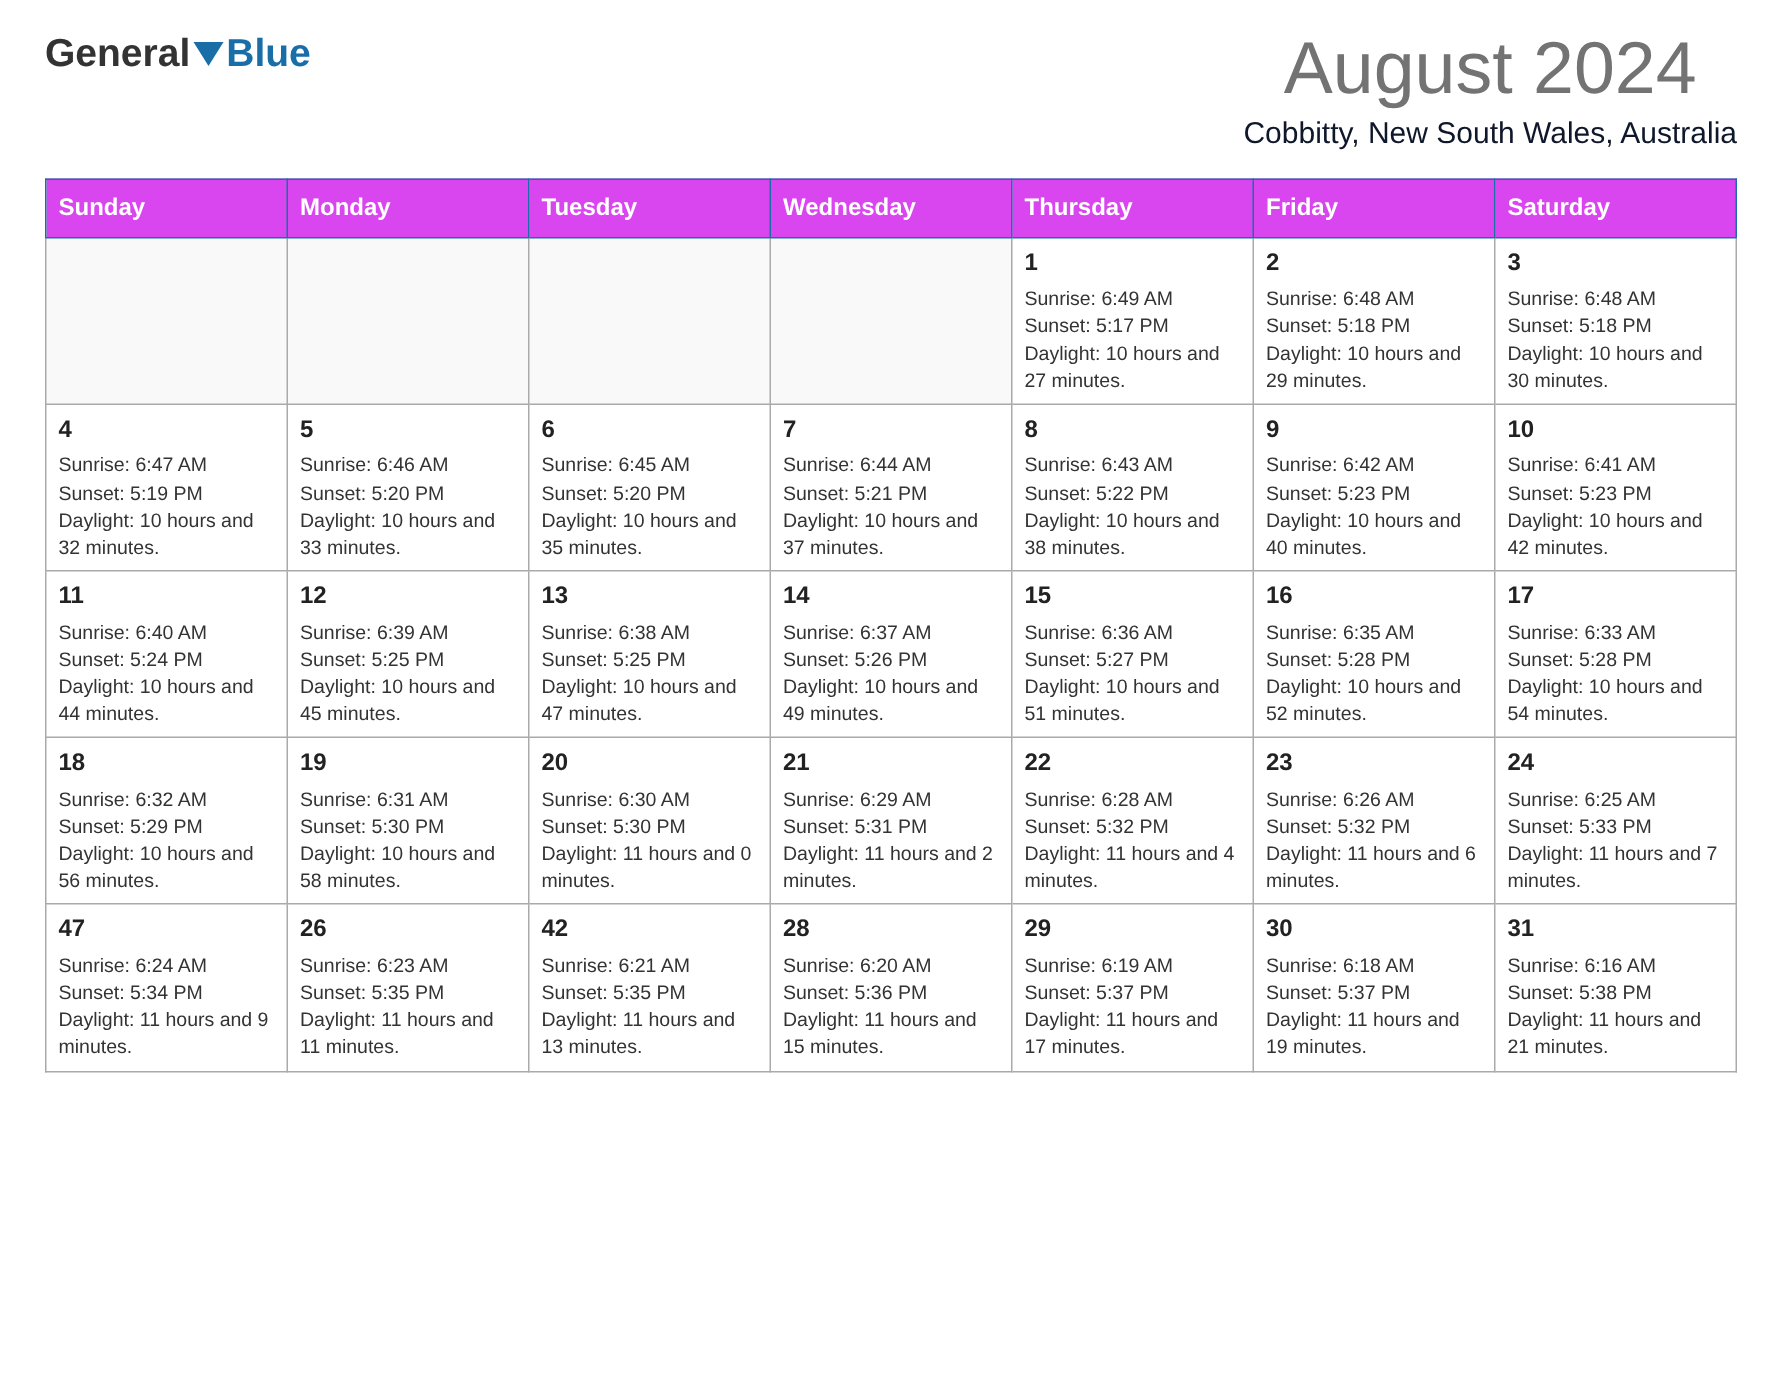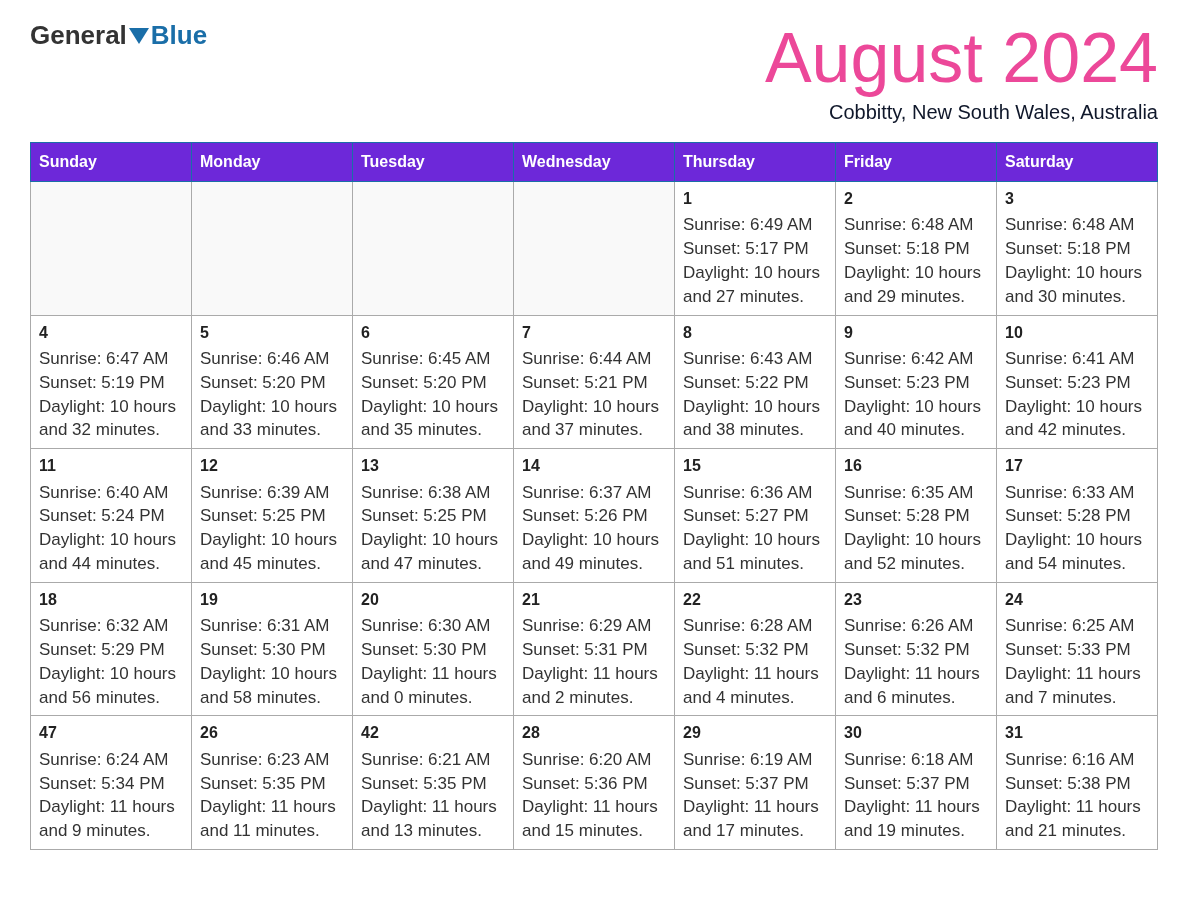--- a/index.html
+++ b/index.html
@@ -43,37 +43,38 @@
     }
     .logo-blue {
       color: #1a6ea8;
       font-size: 26px;
       font-weight: bold;
     }
     .title-area {
       text-align: right;
     }
     .month-title {
-      font-size: 70px;
+      font-size: 49px;
       font-weight: 300;
-      color: #ec4899;
+      color: #737373;
       line-height: 1.1;
+      text-align: center;
     }
     .location-subtitle {
       font-size: 20px;
       color: #0f172a;
       margin-top: 4px;
     }
     .calendar-table {
       width: 100%;
       border-collapse: collapse;
       border: 1px solid #aaa;
     }
     .calendar-table th {
-      background-color: #6d28d9;
+      background-color: #d946ef;
       color: #ffffff;
       font-size: 16px;
       font-weight: bold;
       padding: 10px 8px;
       text-align: left;
       border: 1px solid #1a6ea8;
     }
     .calendar-table td {
       border: 1px solid #aaa;
       vertical-align: top;
@@ -85,21 +86,21 @@
       line-height: 1.4;
     }
     .day-number {
       font-size: 16px;
       font-weight: bold;
       color: #222;
       display: block;
       margin-bottom: 3px;
     }
     .day-info {
-      font-size: 17px;
+      font-size: 13px;
       color: #333;
     }
     .empty-cell {
       background: #f9f9f9;
     }
   </style>
 </head>
 <body>
 
 <div class="header-area">

